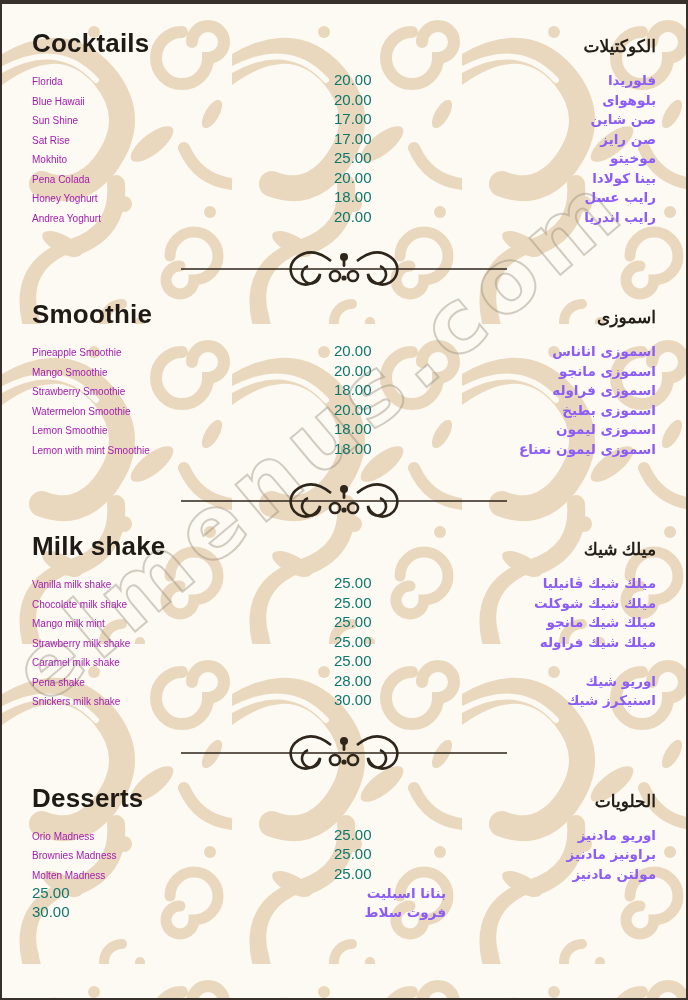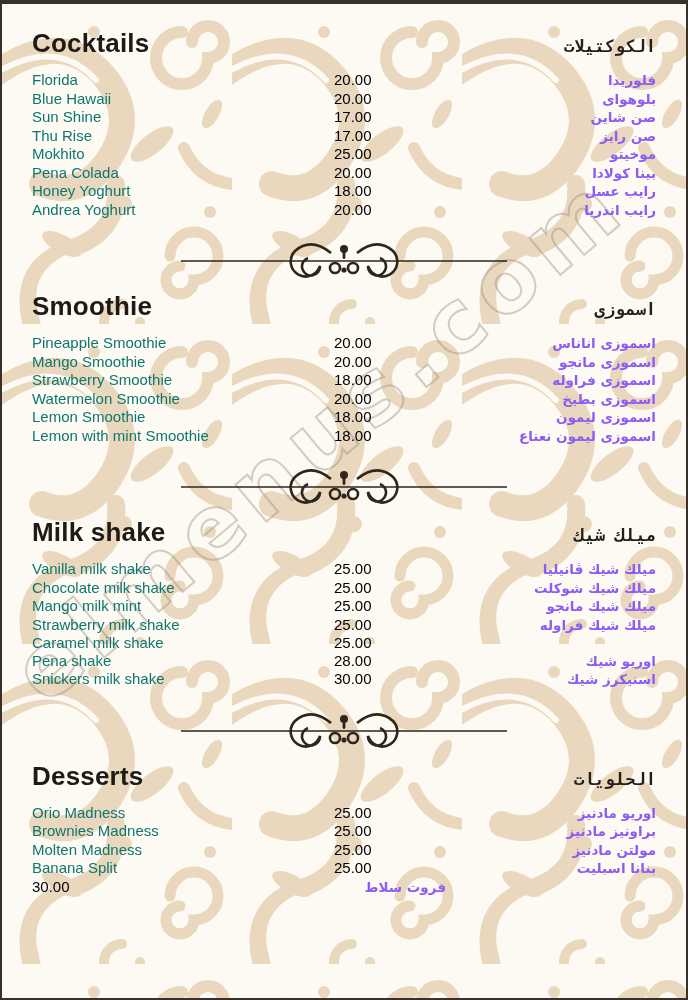--- a/index.html
+++ b/index.html
@@ -23,30 +23,30 @@
     color:transparent;-webkit-text-stroke:2px rgba(151,138,121,0.42);
     pointer-events:none;white-space:nowrap;
   }
   .content{position:relative;z-index:2;padding:24px 30px 0 30px;}
   .section-header{
     display:grid;grid-template-columns:1fr auto;align-items:baseline;
     margin:0 0 12px 0;
   }
   .title-en{font-size:26px;font-weight:bold;color:#1f1a15;letter-spacing:0.2px;}
   .title-ar{
-    font-family:Liberation Mono, monospace;font-weight:bold;font-size:17px;
+    font-family:Liberation Serif, serif;font-weight:bold;font-size:17px;
     direction:rtl;text-align:right;color:#241e18;
   }
   .rows{margin:0;}
   .row{
     display:grid;grid-template-columns:302px 112px 1fr;
     align-items:baseline;line-height:17.5px;
   }
-  .name-en{font-size:15px;color:#0f766e;}
-  .price{font-size:15px;color:#000000;}
+  .name-en{font-size:10px;color:#a21caf;}
+  .price{font-size:15px;color:#0f766e;}
   .name-ar{
     font-family:"DejaVu Sans",sans-serif;font-weight:bold;font-size:13.5px;
     direction:rtl;text-align:right;color:#8b5cf6;line-height:17.5px;
   }
   .divider{
     width:330px;height:46px;margin:18px auto 8px auto;display:block;
   }
   .section:first-child .divider{display:none;}
 </style>
 </head>
@@ -104,21 +104,21 @@
     <span class="name-ar">بلوهواى</span>
   </div>
 
   <div class="row">
     <span class="name-en">Sun Shine</span>
     <span class="price">17.00</span>
     <span class="name-ar">صن شاين</span>
   </div>
 
   <div class="row">
-    <span class="name-en">Thu Rise</span>
+    <span class="name-en">Sat Rise</span>
     <span class="price">17.00</span>
     <span class="name-ar">صن رايز</span>
   </div>
 
   <div class="row">
     <span class="name-en">Mokhito</span>
     <span class="price">25.00</span>
     <span class="name-ar">موخيتو</span>
   </div>
 
@@ -295,21 +295,20 @@
     <span class="name-ar">براونيز مادنيز</span>
   </div>
 
   <div class="row">
     <span class="name-en">Molten Madness</span>
     <span class="price">25.00</span>
     <span class="name-ar">مولتن مادنيز</span>
   </div>
 
   <div class="row">
-    <span class="name-en">Banana Split</span>
     <span class="price">25.00</span>
     <span class="name-ar">بنانا اسبليت</span>
   </div>
 
   <div class="row">
     <span class="price">30.00</span>
     <span class="name-ar">فروت سلاط</span>
   </div>
 </div>
   </div>

